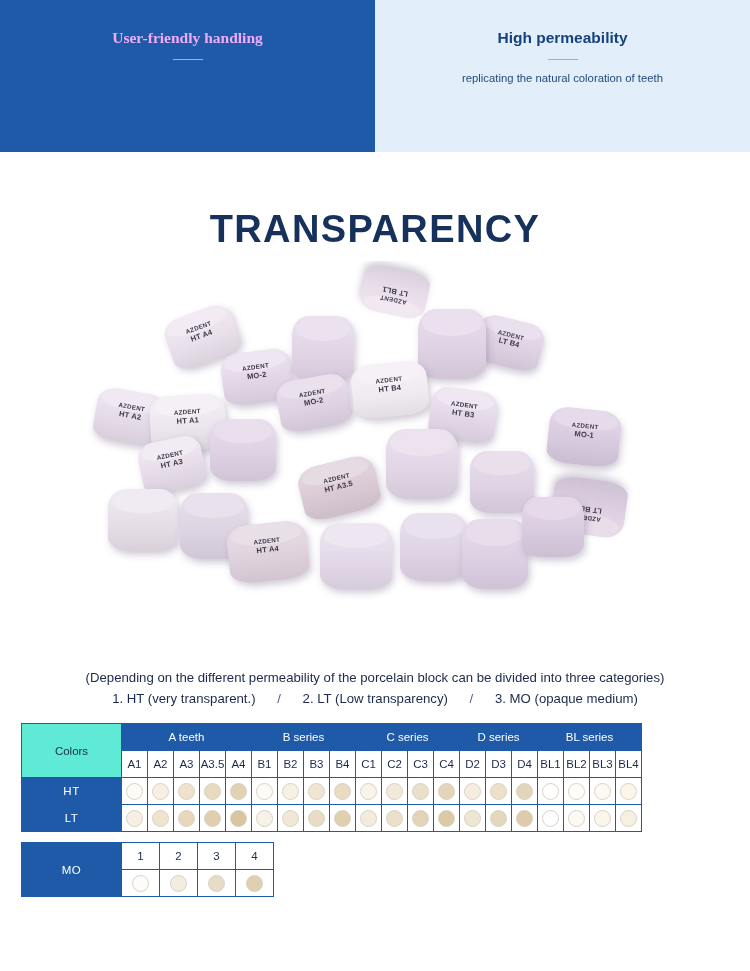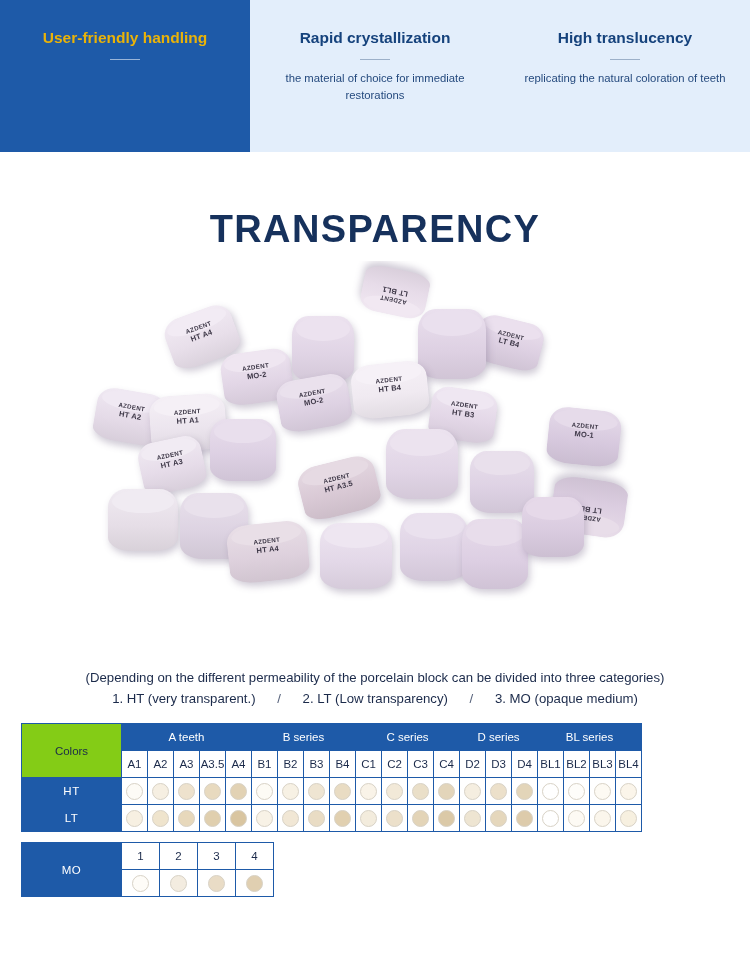--- a/index.html
+++ b/index.html
@@ -38,21 +38,21 @@
     background: #e3eefb;
     color: #173b6e;
   }
   .feature-title {
     font-size: 15.5px;
     font-weight: bold;
     line-height: 1.25;
     margin-top: 14px;
     margin-bottom: 0;
   }
-  .feature.dark .feature-title { color: #eab308; }
+  .feature.dark .feature-title { color: #f0abfc; font-family: Liberation Serif, serif; }
   .feature.light .feature-title { color: #15427c; }
 
   .feature-divider {
     width: 30px;
     height: 1px;
     margin: 12px auto 10px auto;
   }
   .feature.dark .feature-divider { background: rgba(255,255,255,0.55); }
   .feature.light .feature-divider { background: rgba(23,59,110,0.35); }
 
@@ -154,21 +154,21 @@
   }
   .hdr-blue {
     background: #1e5aa8;
     color: #ffffff !important;
     font-weight: bold;
     font-size: 13px;
   }
   .colors-cell {
     font-size: 13.5px;
     color: #1b2a4a;
-    background: #84cc16;
+    background: #5eead4;
   }
   .row-label {
     background: #1e5aa8;
     color: #ffffff !important;
     font-weight: bold;
     font-size: 13px;
     letter-spacing: 0.5px;
   }
   .swatch-cell { height: 26px; }
   .dot {
@@ -188,26 +188,21 @@
 </style>
 </head>
 <body>
 
 <div class="feature-strip">
   <div class="feature dark">
     <div class="feature-title">User-friendly handling</div>
     <div class="feature-divider"></div>
   </div>
   <div class="feature light">
-    <div class="feature-title">Rapid crystallization</div>
-    <div class="feature-divider"></div>
-    <div class="feature-desc">the material of choice for immediate restorations</div>
-  </div>
-  <div class="feature light">
-    <div class="feature-title">High translucency</div>
+    <div class="feature-title">High permeability</div>
     <div class="feature-divider"></div>
     <div class="feature-desc">replicating the natural coloration of teeth</div>
   </div>
 </div>
 
 <div class="heading">TRANSPARENCY</div>
 
 <div class="photo-area" id="photo-area">
     <div class="ingot" style="left: 362px; top: 8px; width: 66px; height: 46px; transform: rotate(-168deg); z-index: 10;">
       <div class="body" style="background: linear-gradient(rgb(241, 232, 242) 0%, rgb(231, 220, 233) 58%, rgba(0, 0, 0, 0.06) 100%), rgb(231, 220, 233);"></div>

